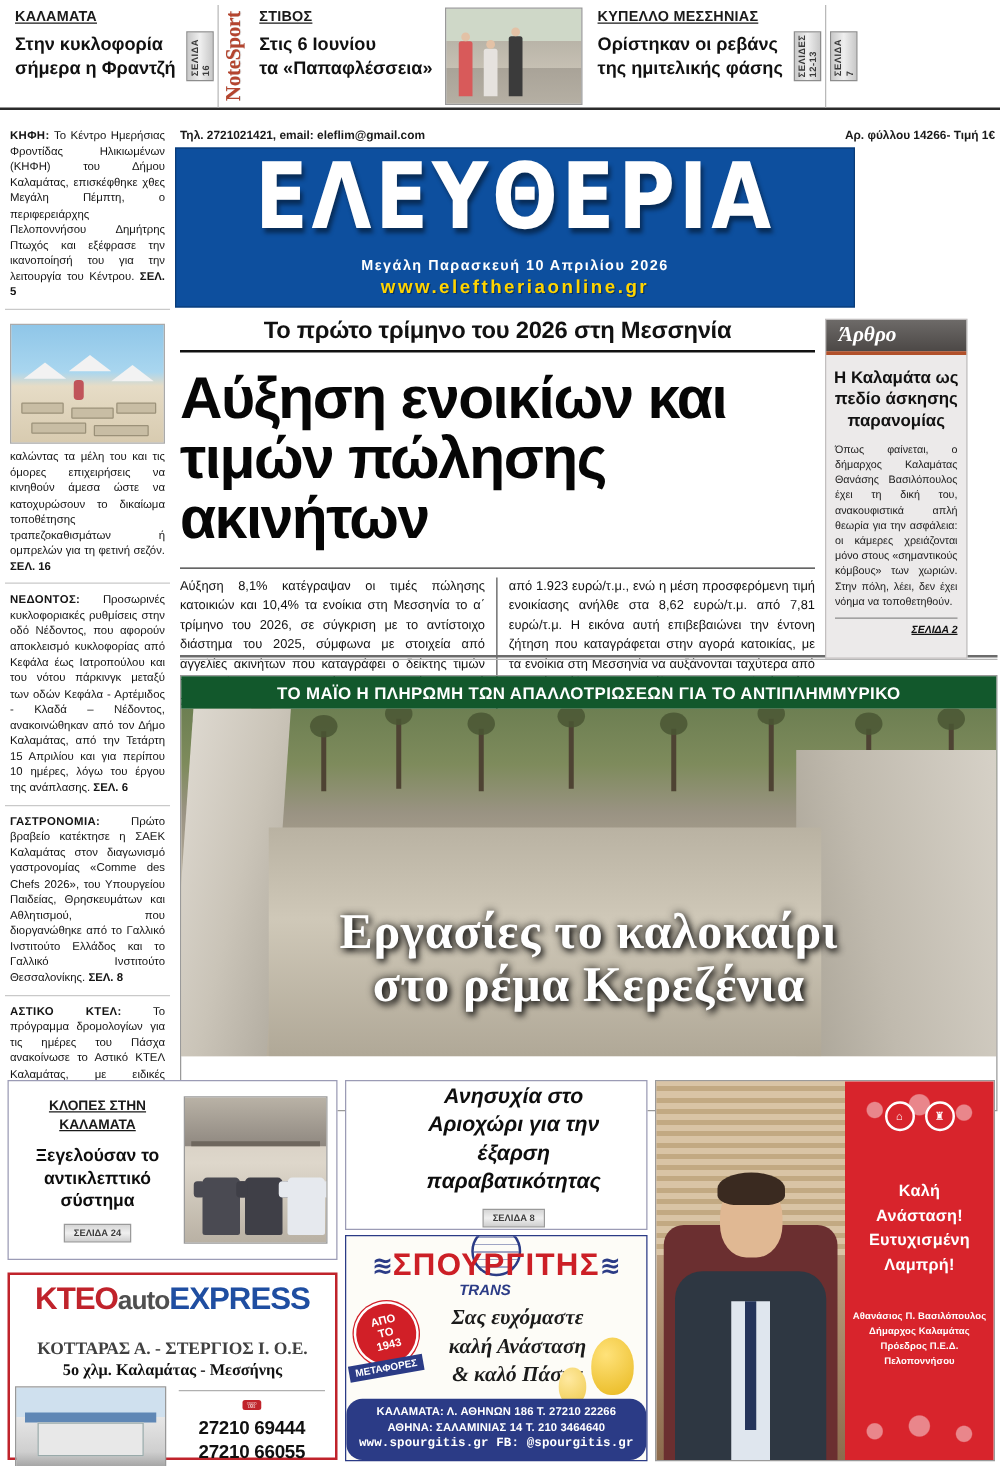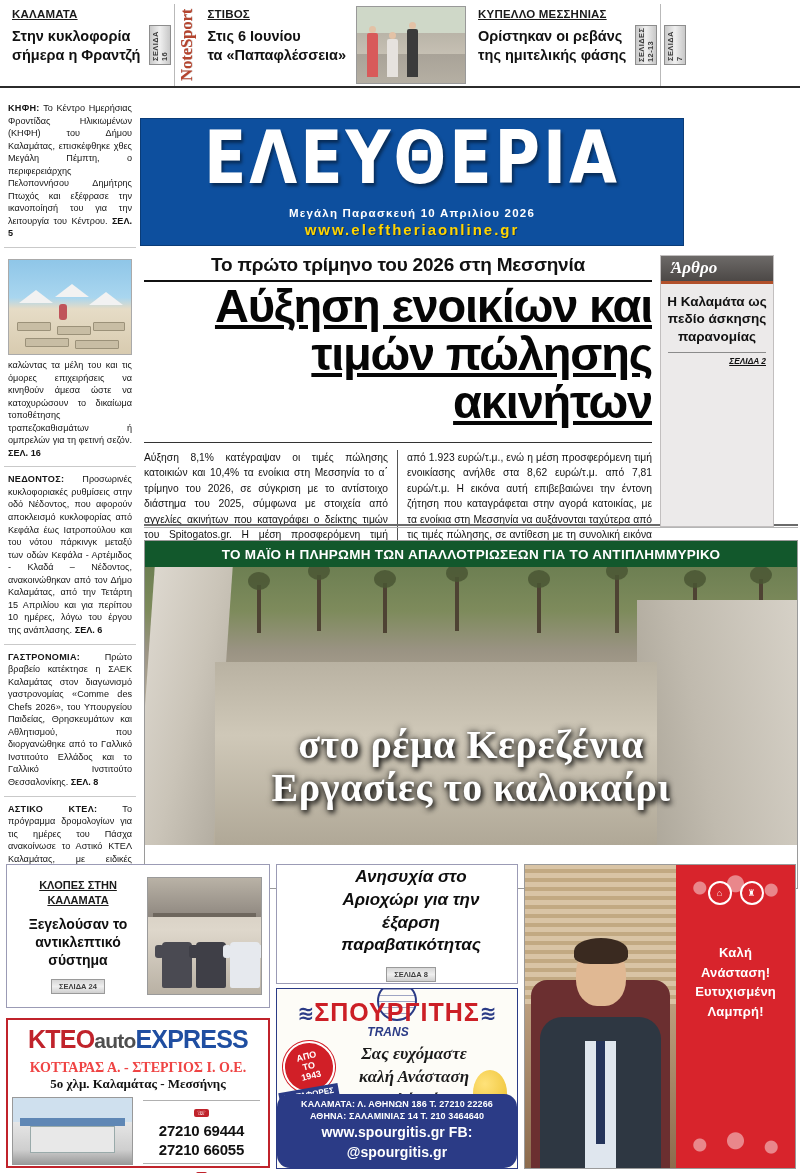--- a/index.html
+++ b/index.html
@@ -83,22 +83,22 @@
   .umb { position:absolute; width:0; height:0; border-left:17px solid transparent; border-right:17px solid transparent; border-bottom:13px solid #f2f2f2; }
   .lounger { position:absolute; background:#c8bda4; border:1px solid #9b9179; height:9px; border-radius:1px; }
 
   
   .lead { position:absolute; left:144px; top:254px; width:508px; }
   .lead-kicker {
     text-align:center; font-size:19px; font-weight:800; color:#111;
     border-bottom:2px solid #111; padding-bottom:4px; letter-spacing:-.2px;
   }
   .lead-head {
-    text-align:right; font-size:47px; font-weight:800; line-height:1.02;
-    letter-spacing:-1.2px; color:#060606;text-decoration:underline;
+    text-align:left; font-size:47px; font-weight:800; line-height:1.02;
+    margin-top:12px; letter-spacing:-1.2px; color:#060606;
   }
   .lead-cols {
     display:flex; margin-top:16px; border-top:1px solid #333; padding-top:7px;
   }
   .lead-col { width:50%; font-size:10.3px; line-height:1.5; text-align:justify; color:#121212; }
   .lead-col:first-child { padding-right:9px; border-right:1px solid #555; }
   .lead-col:last-child { padding-left:9px; }
   .lead-col .sq { display:inline-block; width:7px; height:7px; background:#c0232b; margin-right:4px; vertical-align:-1px; }
   .lead-ref { font-weight:800; float:right; }
   .lead-rule { position:absolute; left:144px; top:524px; width:654px; border-top:2px solid #6b6b6b; border-bottom:1px solid #b5b5b5; height:4px; }
@@ -179,26 +179,26 @@
       color:#fff; font-size:9px; font-weight:800; display:flex; flex-direction:column;
       align-items:center; justify-content:center; line-height:1.1; transform:rotate(-14deg); }
   .metafores { position:absolute; left:2px; top:99px; background:#2b3b86; color:#fff; font-size:8px; font-weight:800;
       padding:2px 5px; transform:rotate(-10deg); }
   .egg { position:absolute; right:10px; bottom:52px; width:34px; height:46px; border-radius:50% 50% 46% 46%;
       background:radial-gradient(circle at 35% 30%, #ffe27a, #e8b81e); }
   .egg.small { right:48px; bottom:44px; width:22px; height:30px; background:radial-gradient(circle at 35% 30%, #ffe9a0, #edc94a); }
   .spour-foot { position:absolute; left:0; bottom:0; width:100%; background:#2b3b86; color:#fff;
       text-align:center; padding:4px 2px 5px 2px;border-radius:13px; }
   .spour-foot div { font-size:9px; font-weight:800; line-height:1.42; letter-spacing:.1px; }
-  .spour-foot div:last-child { font-family:Liberation Sans, sans-serif; font-size:14px; font-weight:700; }
+  .spour-foot div:last-child { font-family:Liberation Mono, monospace; font-size:10px; font-weight:700; }
 
   .kteo { position:absolute; left:6px; top:1018px; width:264px; height:150px; border:2px solid #c0232b; background:#fff; padding:4px; }
   .kteo-logo { text-align:center; font-size:25px; font-weight:800; letter-spacing:-.8px; line-height:1; margin-top:3px;}
   .kteo-logo .r { color:#c0232b; } .kteo-logo .b { color:#1f4ea1; } .kteo-logo .g { color:#4f4f4f; font-size:21px;}
-  .kteo-name { text-align:center; font-family:"Liberation Serif", serif; font-size:14px; font-weight:700; margin-top:8px; color:#ef4444;}
+  .kteo-name { text-align:center; font-family:"Liberation Serif", serif; font-size:14px; font-weight:700; margin-top:20px; color:#404040;}
   .kteo-addr { text-align:center; font-family:"Liberation Serif", serif; font-size:13px; font-weight:700; color:#111;}
   .kteo-row { display:flex; margin-top:5px; }
   .kteo-photo { width:48%; height:68px; border:1px solid #999; overflow:hidden; position:relative;
       background:linear-gradient(#cfe0ee 0%, #cfe0ee 36%, #e6e6e6 36%, #cfcfcf 78%, #9b9b9b 100%); }
   .kteo-canopy { position:absolute; left:6%; right:6%; top:30%; height:12%; background:#5f87b5; }
   .kteo-bld { position:absolute; left:14%; right:14%; top:42%; bottom:16%; background:#e8e8e8; border:1px solid #9aa; }
   .kteo-contact { width:52%; padding-left:6px; text-align:center; }
   .kteo-phone { font-size:15px; font-weight:800; color:#111; line-height:1.25; letter-spacing:-.2px;}
   .kteo-sep { border-top:1px solid #b0b0b0; margin:3px 4px; position:relative; }
   .mini-icon { display:inline-block; background:#c0232b; color:#fff; font-size:7px; padding:0 3px; border-radius:2px; }
@@ -273,20 +273,24 @@
         <div class="teaser-line">της ημιτελικής φάσης</div>
       </div>
       <div class="pagetab">ΣΕΛΙΔΕΣ 12-13</div>
     </div>
 
     <div class="teaser">
       <div class="pagetab">ΣΕΛΙΔΑ 7</div>
     </div>
   </div>
 
+  <div class="mast-meta">
+    <span>Τηλ. 2721021421, email: eleflim@gmail.com</span>
+    <span>Αρ. φύλλου 14266- Τιμή 1€</span>
+  </div>
   <div class="mast">
     <div class="mast-title">ΕΛΕΥΘΕΡΙΑ</div>
     <div class="mast-date">Μεγάλη Παρασκευή 10 Απριλίου 2026</div>
     <div class="mast-url">www.eleftheriaonline.gr</div>
   </div>
 
   <div class="sidebar">
 
     <div class="sb-item">
       <div class="sb-body">
@@ -347,20 +351,21 @@
         <span>από 1.923 ευρώ/τ.μ., ενώ η μέση προσφερόμενη τιμή ενοικίασης ανήλθε στα 8,62 ευρώ/τ.μ. από 7,81 ευρώ/τ.μ. Η εικόνα αυτή επιβεβαιώνει την έντονη ζήτηση που καταγράφεται στην αγορά κατοικίας, με τα ενοίκια στη Μεσσηνία να αυξάνονται ταχύτερα από τις τιμές πώλησης, σε αντίθεση με τη συνολική εικόνα της χώρας.</span>
         <span class="lead-ref"><span class="sq"></span><span>ΣΕΛ. 9</span></span>
       </div>
     </div>
   </div>
   <div class="lead-rule"></div>
 
   <div class="artbox">
     <div class="art-head">Άρθρο</div>
     <div class="art-title">Η Καλαμάτα ως πεδίο άσκησης παρανομίας</div>
+    <div class="art-body">Όπως φαίνεται, ο δήμαρχος Καλαμάτας Θανάσης Βασιλόπουλος έχει τη δική του, ανακουφιστικά απλή θεωρία για την ασφάλεια: οι κάμερες χρειάζονται μόνο στους «σημαντικούς κόμβους» των χωριών. Στην πόλη, λέει, δεν έχει νόημα να τοποθετηθούν.</div>
     <div class="art-ref">ΣΕΛΙΔΑ 2</div>
   </div>
 
   <div class="feature">
     <div class="feature-banner">ΤΟ ΜΑΪΟ Η ΠΛΗΡΩΜΗ ΤΩΝ ΑΠΑΛΛΟΤΡΙΩΣΕΩΝ ΓΙΑ ΤΟ ΑΝΤΙΠΛΗΜΜΥΡΙΚΟ</div>
     <div class="feature-photo">
       <div class="tree" style="left:18px;top:14px;height:52px;"></div>
       <div class="tree" style="left:62px;top:10px;height:58px;"></div>
       <div class="tree" style="left:112px;top:18px;height:48px;"></div>
       <div class="tree" style="left:172px;top:8px;height:56px;"></div>
@@ -368,22 +373,22 @@
       <div class="tree" style="left:310px;top:10px;height:54px;"></div>
       <div class="tree" style="left:392px;top:16px;height:50px;"></div>
       <div class="tree" style="left:470px;top:8px;height:58px;"></div>
       <div class="tree" style="left:548px;top:16px;height:50px;"></div>
       <div class="tree" style="left:614px;top:12px;height:54px;"></div>
       <div class="wall-l"></div>
       <div class="wall-r"></div>
       <div class="channel"></div>
     </div>
     <div class="feature-head">
+      <div>Εργασίες το καλοκαίρι</div>
       <div>στο ρέμα Κερεζένια</div>
-      <div>Εργασίες το καλοκαίρι</div>
     </div>
     <div class="feature-tab">ΣΕΛΙΔΑ 5</div>
   </div>
 
   <div class="theft">
     <div class="theft-txt">
       <div class="theft-kicker">
         <div>ΚΛΟΠΕΣ ΣΤΗΝ</div>
         <div>ΚΑΛΑΜΑΤΑ</div>
       </div>
@@ -476,17 +481,22 @@
       <div class="seals">
         <div class="seal">⌂</div>
         <div class="seal">♜</div>
       </div>
       <div class="mayor-wish">
         <div>Καλή</div>
         <div>Ανάσταση!</div>
         <div>Ευτυχισμένη</div>
         <div>Λαμπρή!</div>
       </div>
+      <div class="mayor-name">
+        <div>Αθανάσιος Π. Βασιλόπουλος</div>
+        <div>Δήμαρχος Καλαμάτας</div>
+        <div>Πρόεδρος Π.Ε.Δ. Πελοποννήσου</div>
+      </div>
       <div class="deco bottom"></div>
     </div>
   </div>
 
 </div>
 
 </body></html>

